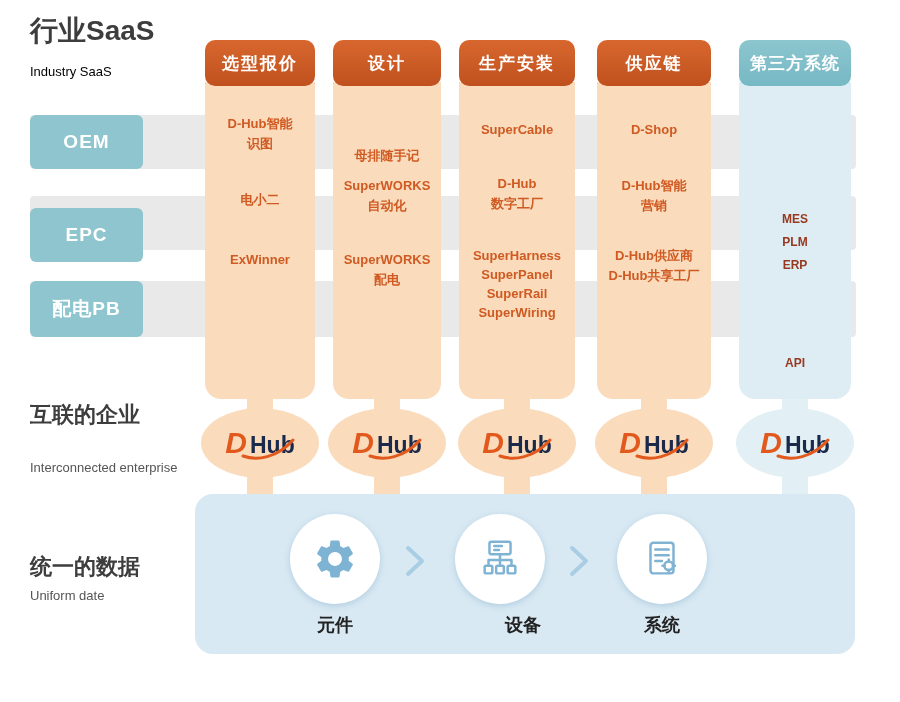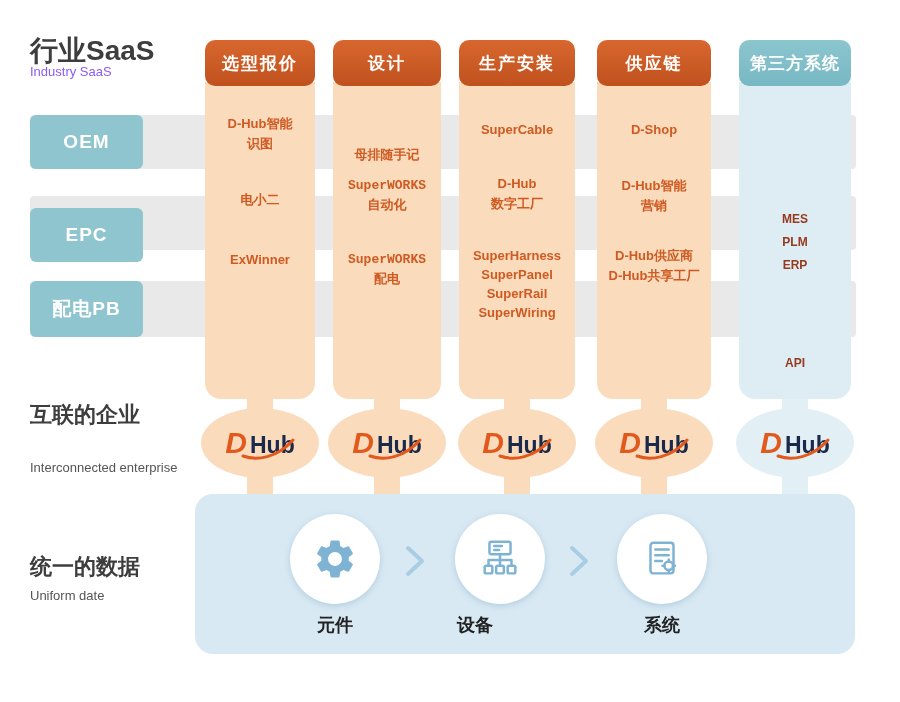--- a/index.html
+++ b/index.html
@@ -11,21 +11,21 @@
   .band.b1 { top:115px; } .band.b2 { top:196px; } .band.b3 { top:281px; height:56px; }
 
   
   .row-btn { position:absolute; left:30px; width:113px; background:#8fc5ce; border-radius:6px;
              color:#fff; font-weight:bold; font-size:19px; letter-spacing:1px;
              display:flex; align-items:center; justify-content:center; }
   .row-btn.r1 { top:115px; height:54px; } .row-btn.r2 { top:196px; height:54px;margin-top:12px; } .row-btn.r3 { top:281px; height:56px; }
 
   
   .col { position:absolute; top:40px; }
-  .col.c1 { left:205px; width:110px; } .col.c2 { left:333px; width:108px;font-family:Liberation Mono, monospace; }
+  .col.c1 { left:205px; width:110px; } .col.c2 { left:333px; width:108px; }
   .col.c3 { left:459px; width:116px; } .col.c4 { left:597px; width:114px; }
   .col.c5 { left:739px; width:112px; }
   .col-header { position:relative; z-index:2; height:46px; border-radius:10px;
                 display:flex; align-items:center; justify-content:center;
                 color:#fff; font-weight:bold; font-size:17px; letter-spacing:2px;
                 background:linear-gradient(180deg,#d8672e,#c0511e); }
   .col-body { position:relative; height:317px; margin-top:-4px; background:#fadcbd; border-radius:0 0 16px 16px; }
   .c5 .col-header { background:linear-gradient(180deg,#8cc6cf,#76b8c4); letter-spacing:1px; }
   .c5 .col-body { background:#ddedf3; }
   .item { position:absolute; left:0; width:100%; text-align:center; color:#cf5a22; font-weight:bold;
@@ -57,28 +57,28 @@
   .logo-hub { color:#1b2a4a; font-weight:800; font-size:23px; line-height:1; margin-left:3px; }
   .logo-swoosh { position:absolute; left:16px; bottom:-4px; width:54px; height:26px; pointer-events:none; }
 
   
   .data-circle { position:absolute; top:514px; width:90px; height:90px; border-radius:50%;
                  background:#fff; display:flex; align-items:center; justify-content:center;
                  box-shadow:0 2px 6px rgba(110,155,190,.35); }
   .data-circle.d1{left:290px;} .data-circle.d2{left:455px;} .data-circle.d3{left:617px;}
   .data-label { position:absolute; top:613px; width:90px; text-align:center;
                 font-size:18px; font-weight:bold; color:#222; }
-  .data-label.d1{left:290px;} .data-label.d2{left:430px;} .data-label.d3{left:617px;}
+  .data-label.d1{left:290px;} .data-label.d2{left:478px;} .data-label.d3{left:617px;}
   .chev { position:absolute; top:544px; }
   .chev.v1{left:404px;} .chev.v2{left:568px;}
 
   
   .side-title { position:absolute; left:30px; color:#3d3d3d; font-weight:bold; white-space:nowrap; }
-  .t-main { top:32px; font-size:28px; }
-  .t-main-sub { top:64px; font-size:13px; color:#8b5cf6; font-weight:normal; }
+  .t-main { top:12px; font-size:28px; }
+  .t-main-sub { top:64px; font-size:13px; color:#000000; font-weight:normal; }
   .t-mid { top:400px; font-size:22px; }
   .t-mid-sub { top:460px; font-size:13px; color:#555; font-weight:normal; }
   .t-bot { top:552px; font-size:22px; }
   .t-bot-sub { top:588px; font-size:13px; color:#555; font-weight:normal; }
 </style>
 </head>
 <body>
 
 <div class="stage">
 

